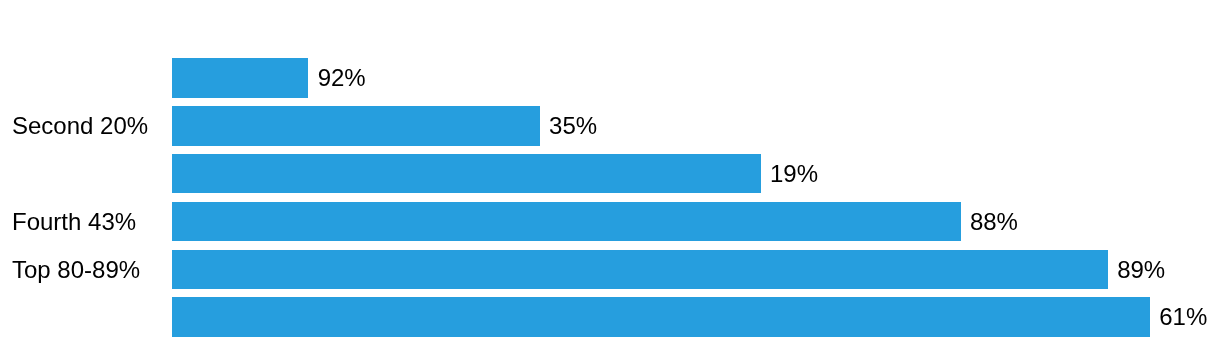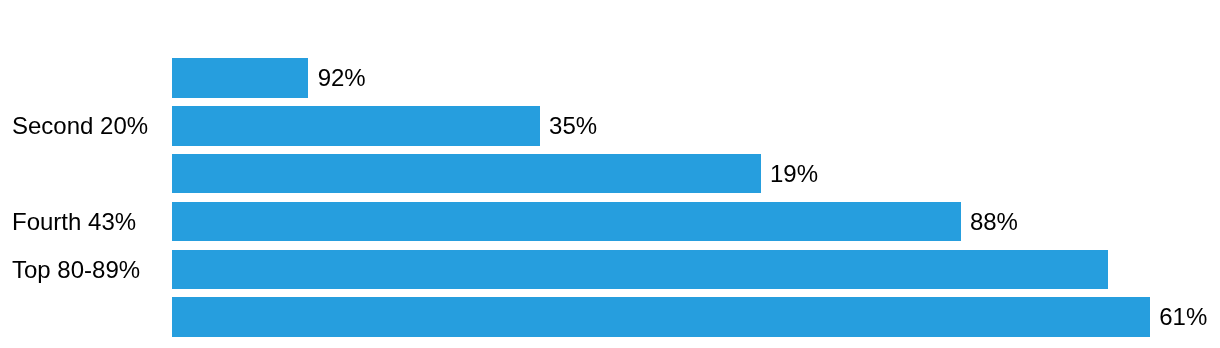--- a/index.html
+++ b/index.html
@@ -79,20 +79,21 @@
 
   <div class="bar-row" style="--i:4">
     <div class="category-label">Fourth 43%</div>
     <div class="bar" style="--v:75"></div>
     <div class="value-label" style="--v:75">88%</div>
   </div>
 
   <div class="bar-row" style="--i:5">
     <div class="category-label">Top 80-89%</div>
     <div class="bar" style="--v:89"></div>
+    <div class="value-label" style="--v:89">89%</div>
   </div>
 
   <div class="bar-row" style="--i:6">
     <div class="bar" style="--v:93"></div>
     <div class="value-label" style="--v:93">61%</div>
   </div>
 
 </div>
 
 </body></html>

